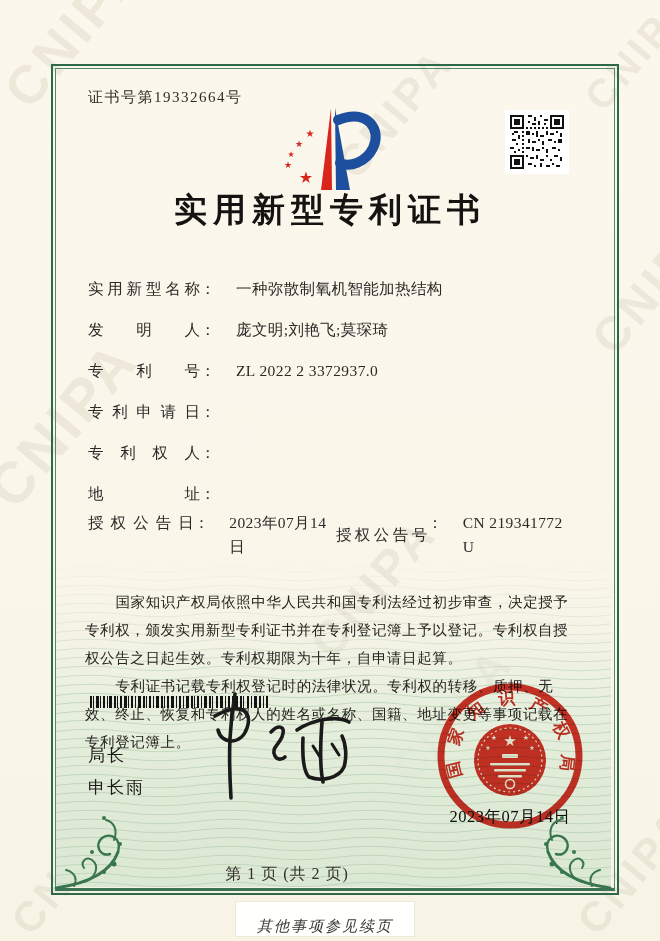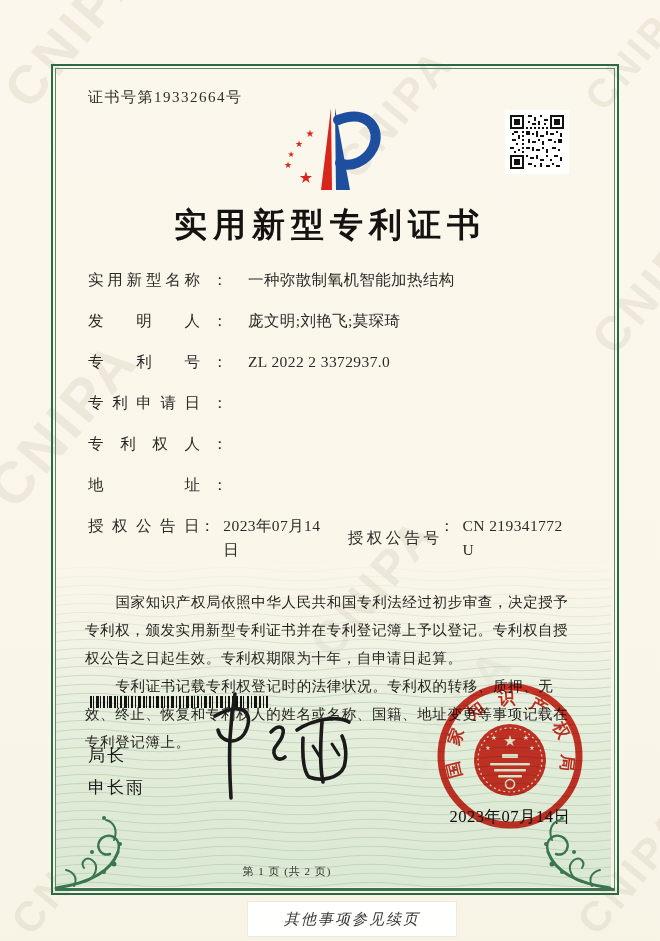--- a/index.html
+++ b/index.html
@@ -25,41 +25,41 @@
          background:linear-gradient(180deg,rgba(230,239,224,0) 0%,rgba(227,237,220,.55) 30%,rgba(222,234,214,.95) 70%,rgba(219,232,211,1) 100%);
          -webkit-mask-image:linear-gradient(180deg,transparent 0%,#000 42%);
          mask-image:linear-gradient(180deg,transparent 0%,#000 42%);}
   #waves svg{position:absolute;left:0;top:0;}
 
   .cert-no{font-size:15px;color:#2e2c28;letter-spacing:1.5px;}
   .title{width:660px;text-align:center;font-size:33px;font-weight:bold;
          letter-spacing:6px;color:#141311;}
 
   #fields{left:88px;top:268px;width:486px;font-size:15.5px;color:#2b2a27;}
-  .frow{height:41px;display:flex;align-items:flex-start;line-height:24px;gap:12px;}
+  .frow{height:41px;display:flex;align-items:center;line-height:24px;}
   .flabel{display:inline-block;width:112px;text-align:justify;text-align-last:justify;}
   .fcolon{width:16px;}
-  .fvalue{margin-left:8px;letter-spacing:0.4px;}
+  .fvalue{margin-left:20px;letter-spacing:0.4px;}
   .grant-left{display:flex;width:257px;}
   .grant-right{display:flex;}
   .glabel2{display:inline-block;width:95px;text-align:justify;text-align-last:justify;margin-top:12px;}
 
   #paras{left:85px;top:548px;width:494px;font-size:14.5px;line-height:28px;
          color:#262420;letter-spacing:0.6px;margin-top:40px;}
   #paras p{margin:0;text-indent:2.1em;}
 
   .officer{font-family:Liberation Mono, monospace;font-size:17px;
            font-weight:500;color:#1c1b19;letter-spacing:2px;}
 
   .page-indicator{left:51px;top:864px;width:472px;text-align:center;
-                  font-size:11px;color:#34322c;letter-spacing:1px;}
-
-  #tab{left:248px;top:902px;width:208px;height:34px;background:#fffffe;
+                  font-size:16px;color:#34322c;letter-spacing:1px;}
+
+  #tab{left:236px;top:902px;width:178px;height:34px;background:#fffffe;
        box-shadow:0 0 0 1px rgba(90,90,70,0.06);display:flex;
-       align-items:center;justify-content:center;}
+       align-items:flex-end;justify-content:center;}
   #tab span{font-size:15px;color:#3a3833;letter-spacing:2px;font-style:italic;}
 
   .seal-date{left:430px;top:806px;width:160px;text-align:center;
              font-size:16.5px;color:#0e0d0c;letter-spacing:0.5px;}
   #seal-svg{mix-blend-mode:multiply;}
 </style>
 </head>
 <body>
 
 <div id="page">
@@ -181,21 +181,21 @@
         <rect x="50" y="42" width="2" height="4"></rect>
       <rect x="18" y="48" width="4" height="2"></rect>
         <rect x="24" y="50" width="2" height="2"></rect>
         <rect x="30" y="48" width="2" height="4"></rect>
         <rect x="36" y="50" width="4" height="2"></rect>
       <rect x="42" y="48" width="2" height="2"></rect>
         <rect x="46" y="50" width="4" height="2"></rect>
     </svg>
   </div>
 
-  <div class="abs title" style="left:0;top:203px;">实用新型专利证书</div>
+  <div class="abs title" style="left:0;top:188px;">实用新型专利证书</div>
 
   <div class="abs" id="fields">
     <div class="frow">
       <span class="flabel">实用新型名称</span>
         <span class="fcolon">：</span>
         <span class="fvalue">一种弥散制氧机智能加热结构</span>
     </div>
     <div class="frow">
       <span class="flabel">发明人</span>
         <span class="fcolon">：</span>

